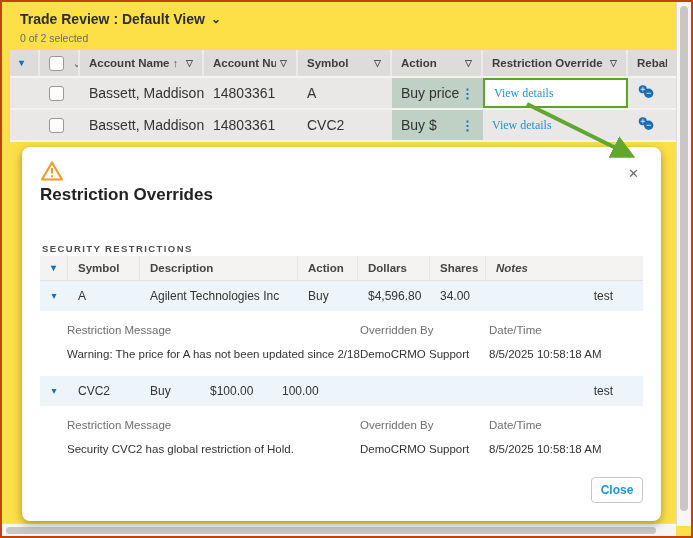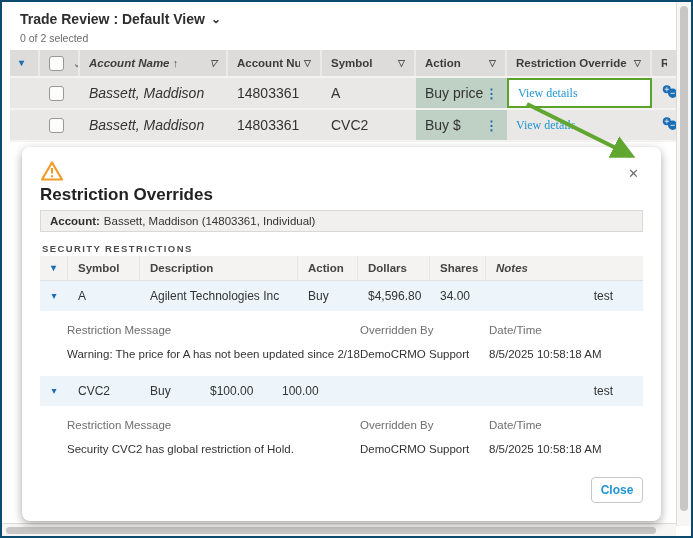--- a/index.html
+++ b/index.html
@@ -1,37 +1,37 @@
 <!DOCTYPE html>
 <html><head>
 <meta charset="utf-8">
 <style>
   * { margin:0; padding:0; box-sizing:border-box; }
   html,body { background:#cfcdcb; }
   body { font-family:"Liberation Sans", sans-serif; }
   .screen{
     position:relative; width:693px; height:538px;
-    background:#ffffff; border:2px solid #0c4a6e; overflow:hidden;
+    background:#fde047; border:2px solid #c2410c; overflow:hidden;
   }
   
   .topbar{ position:absolute; left:0; top:0; width:100%; height:48px; }
   .page-title{ position:absolute; left:18px; top:9px; font-size:14px; font-weight:bold; color:#2e2e2e; display:flex; align-items:center; gap:6px;}
   .page-title .chev{ font-size:12px; font-weight:bold; color:#2e2e2e; }
   .sel-status{ position:absolute; left:18px; top:30px; font-size:10.5px; color:#6d6b69; }
   
   .grid{ position:absolute; left:8px; top:48px; width:666px; }
   .g-row{ display:flex; align-items:stretch; }
   .g-head{ height:28px; background:#dddcda; border-bottom:2px solid #f4f3f1; }
   .g-data{ height:32px; background:#e9e8e6; border-bottom:2px solid #f4f3f1; }
   .gc{ display:flex; align-items:center; padding:0 9px; overflow:hidden; white-space:nowrap; }
   .g-head .gc{ border-right:2px solid #eceae8; font-size:11.5px; font-weight:bold; color:#3c3c3c; justify-content:space-between; gap:4px;}
   .g-head .gc:last-child{ border-right:none; }
   .c-exp{ width:30px; flex:none; justify-content:center; }
   .c-cb { width:40px; flex:none; }
-  .c-name{ width:148px; flex:none;font-style:italic; }
+  .c-name{ width:124px; flex:none; }
   .c-num{ width:94px; flex:none; }
   .c-sym{ width:94px; flex:none; }
   .c-act{ width:91px; flex:none; }
   .c-ro { width:145px; flex:none; }
   .c-reb{ flex:1; }
   .tri{ color:#1c6fb4; font-size:10px; line-height:1; }
   .funnel{ color:#555; font-size:9px; flex:none; }
   .sort-arrow{ color:#555; font-size:11px; font-weight:normal; }
   .hdr-label{ overflow:hidden; text-overflow:clip; }
   .checkbox{ width:15px; height:15px; border:1.5px solid #9a9896; border-radius:3px; background:#fdfdfc; flex:none;}
@@ -197,24 +197,20 @@
     <span class="modal-close">✕</span>
     <span class="warn-icon">
       <svg width="24" height="22" viewBox="0 0 24 22">
           <path d="M12 2.5 L22 19.5 H2 Z" fill="none" stroke="#f19c28" stroke-width="2.2" stroke-linejoin="round"></path>
           <rect x="11" y="8" width="2.1" height="5.5" fill="#f19c28"></rect>
           <rect x="11" y="15.2" width="2.1" height="2.1" fill="#f19c28"></rect>
         </svg>
     </span>
     <div class="modal-title">Restriction Overrides</div>
 
-    <div class="acct-bar">
-      <b>Account:</b>
-      <span>Bassett, Maddison (14803361, Individual)</span>
-    </div>
 
     <div class="sec-title">SECURITY RESTRICTIONS</div>
 
     <div class="m-table">
       <div class="m-row m-head">
         <div class="mc mc-exp">
           <span class="tri">▾</span>
         </div>
         <div class="mc mc-sym">Symbol</div>
         <div class="mc mc-desc">Description</div>

